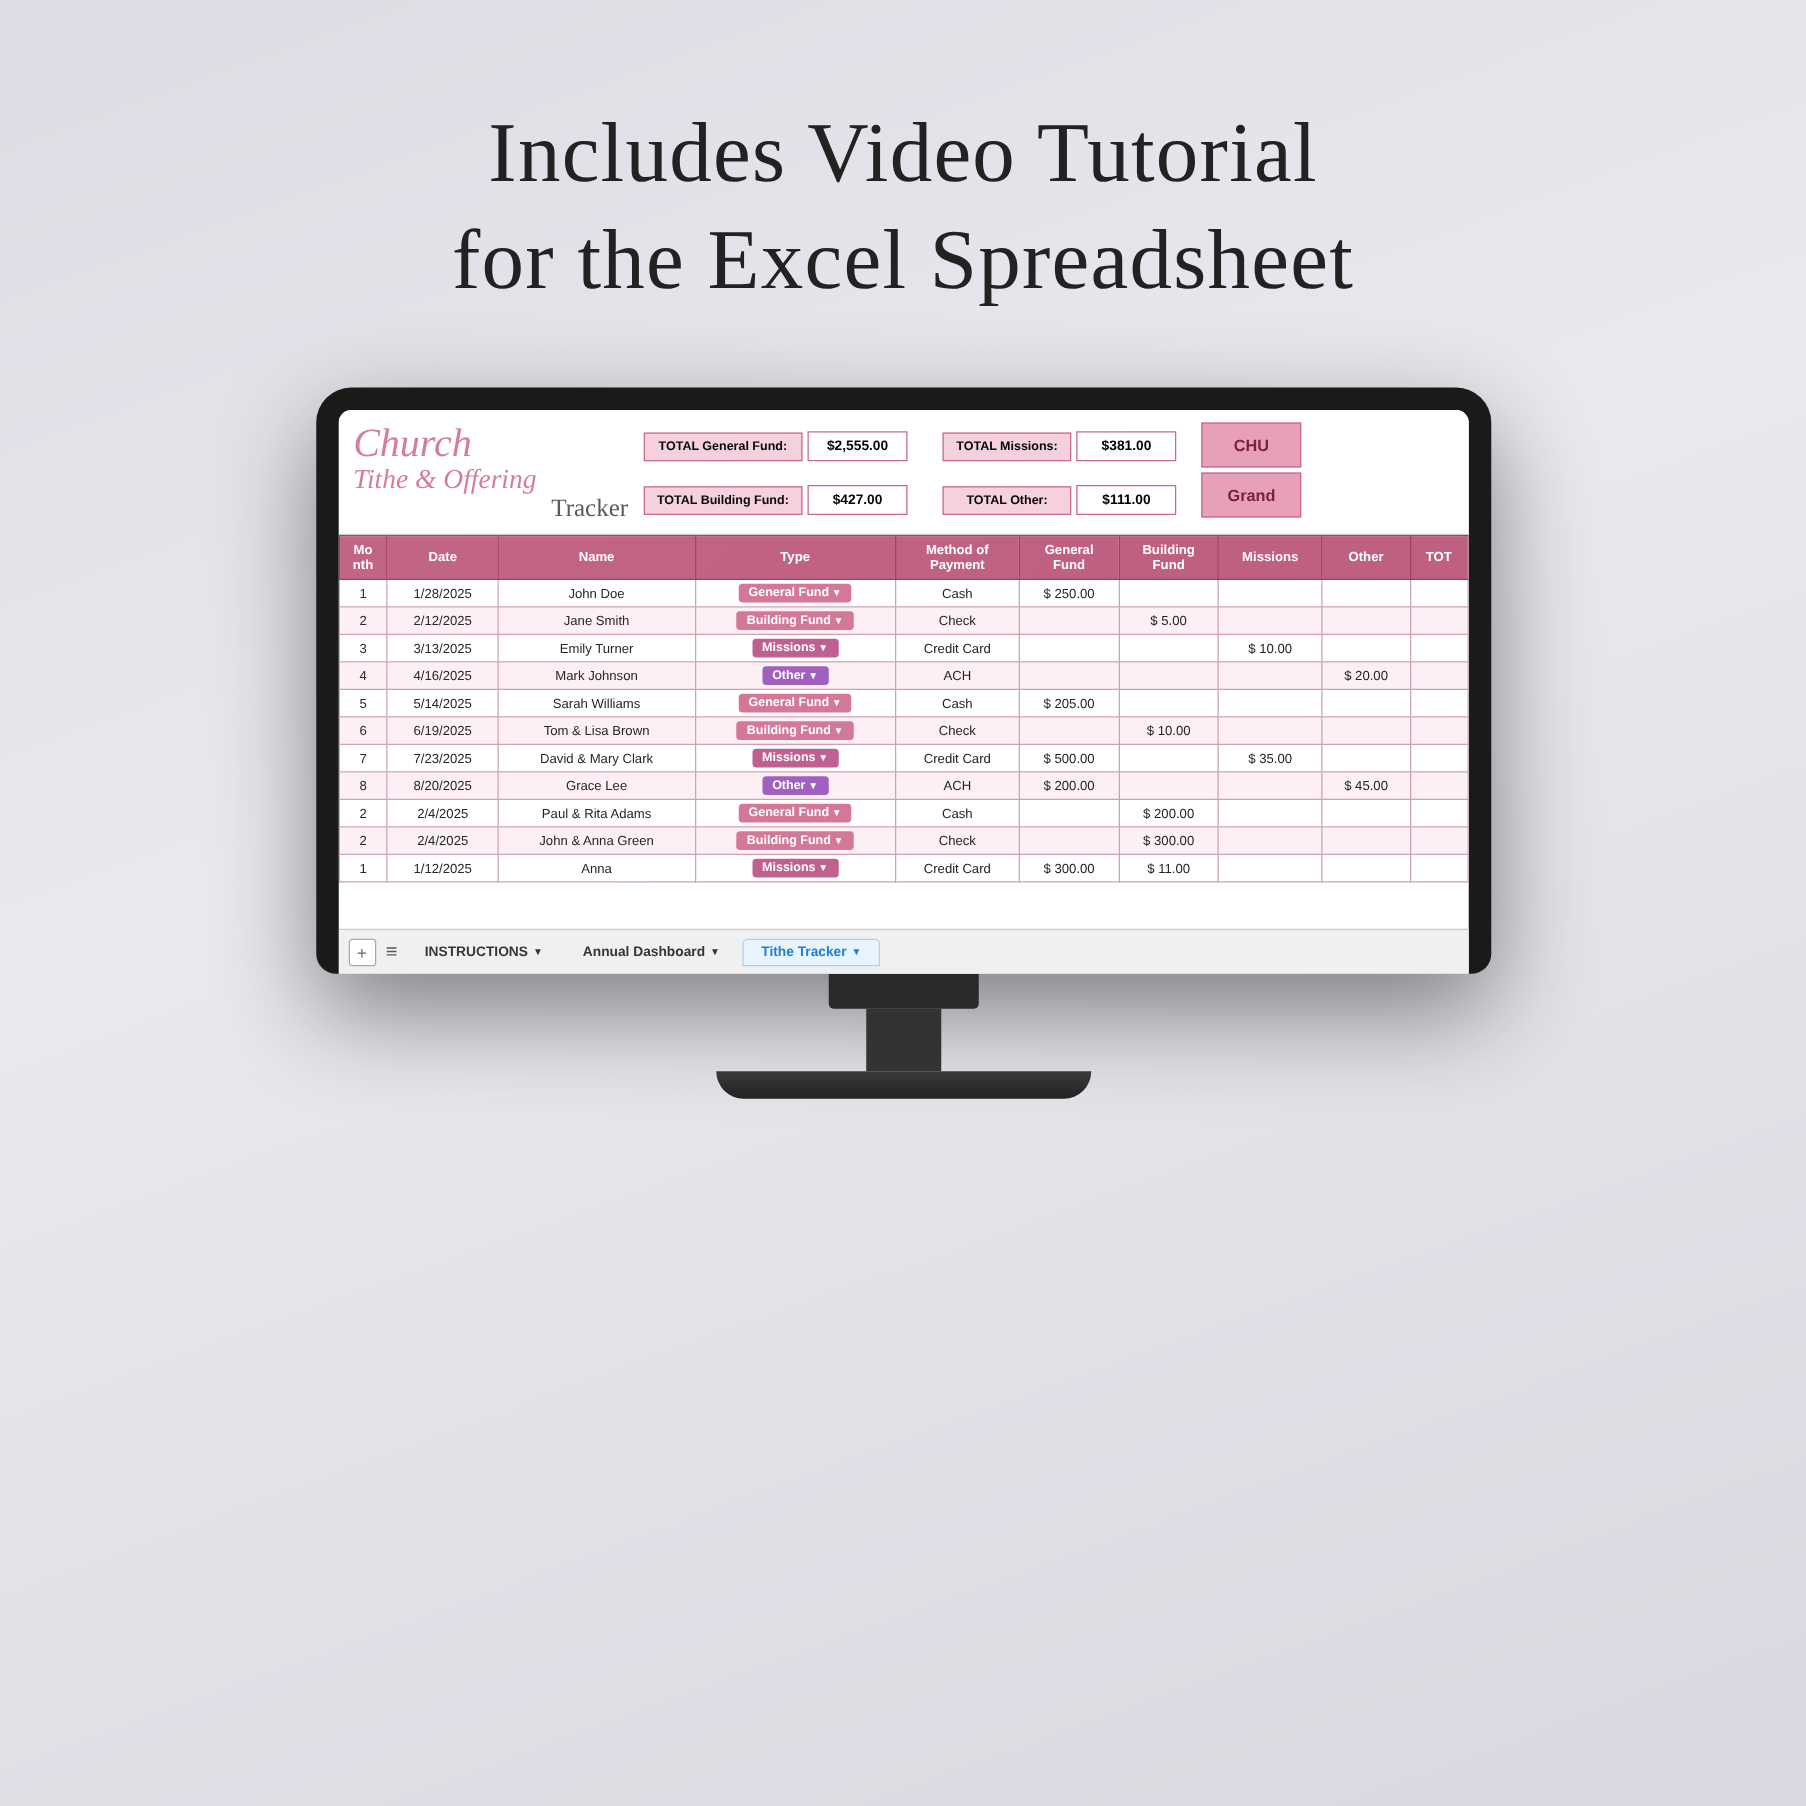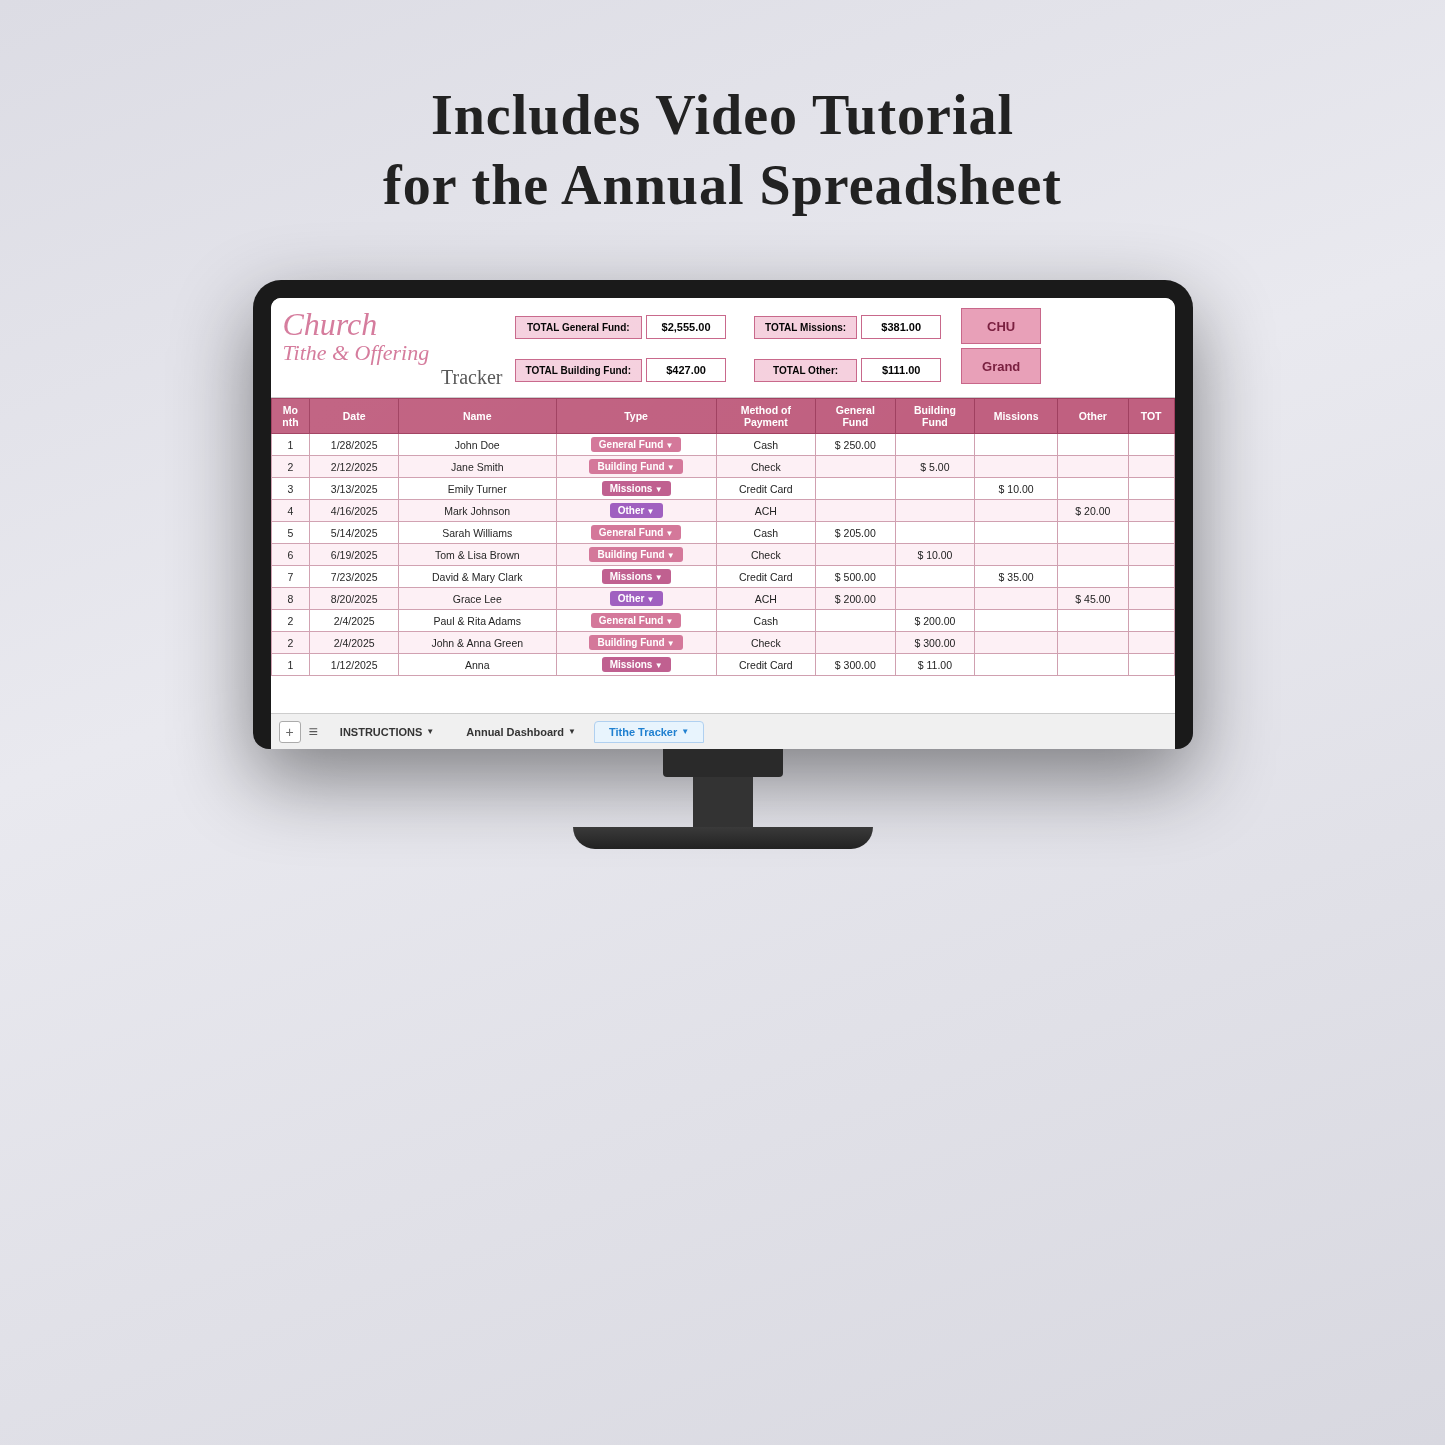--- a/index.html
+++ b/index.html
@@ -24,22 +24,22 @@
       padding-top: 80px;
     }
 
     .headline {
       text-align: center;
       margin-bottom: 60px;
     }
 
     .headline h1 {
       font-family: 'Georgia', serif;
-      font-weight: 700;
-      font-size: 56px;
+      font-weight: 400;
+      font-size: 68px;
       color: #222;
       line-height: 1.25;
       letter-spacing: 1px;
     }
 
     
     .monitor-wrap {
       position: relative;
       width: 940px;
     }
@@ -299,21 +299,21 @@
       background: linear-gradient(135deg, rgba(255,255,255,0.04) 0%, transparent 60%);
       pointer-events: none;
     }
   </style>
 </head>
 <body>
 
 <div class="bg">
   <div class="headline">
     <h1>Includes Video Tutorial</h1>
-    <h1>for the Annual Spreadsheet</h1>
+    <h1>for the Excel Spreadsheet</h1>
   </div>
 
   <div class="monitor-wrap">
     <div class="monitor-body">
       <div class="screen">
         <div class="screen-reflection"></div>
 
         <div class="spreadsheet">
 
           <div class="ss-header">

